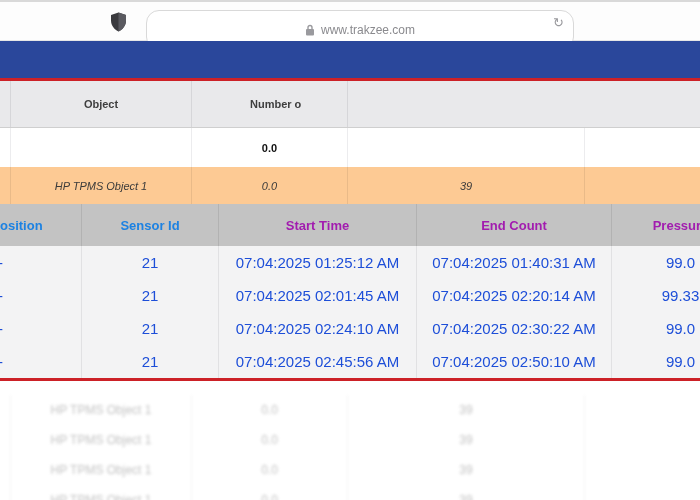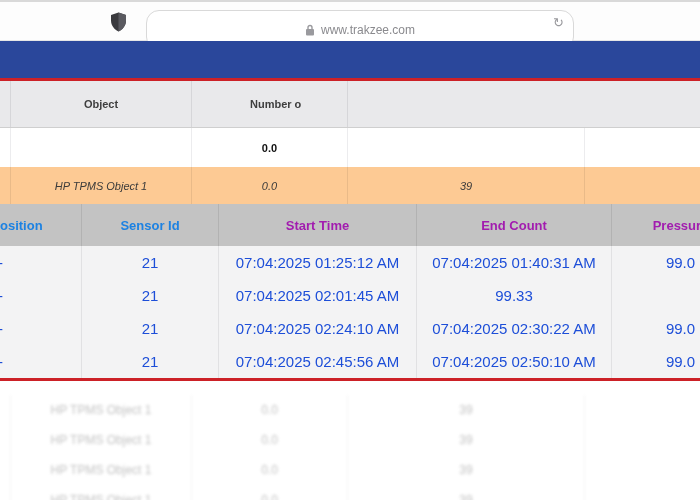--- a/index.html
+++ b/index.html
@@ -143,20 +143,21 @@
         <div class="cell">--</div>
         <div class="cell">21</div>
         <div class="cell">07:04:2025  01:25:12 AM</div>
         <div class="cell">07:04:2025  01:40:31 AM</div>
         <div class="cell">99.0</div>
       </div>
       <div class="grid2 t2-row">
         <div class="cell">--</div>
         <div class="cell">21</div>
         <div class="cell">07:04:2025  02:01:45 AM</div>
+        <div class="cell">07:04:2025  02:20:14 AM</div>
         <div class="cell">99.33</div>
       </div>
       <div class="grid2 t2-row">
         <div class="cell">--</div>
         <div class="cell">21</div>
         <div class="cell">07:04:2025  02:24:10 AM</div>
         <div class="cell">07:04:2025  02:30:22 AM</div>
         <div class="cell">99.0</div>
       </div>
       <div class="grid2 t2-row">

